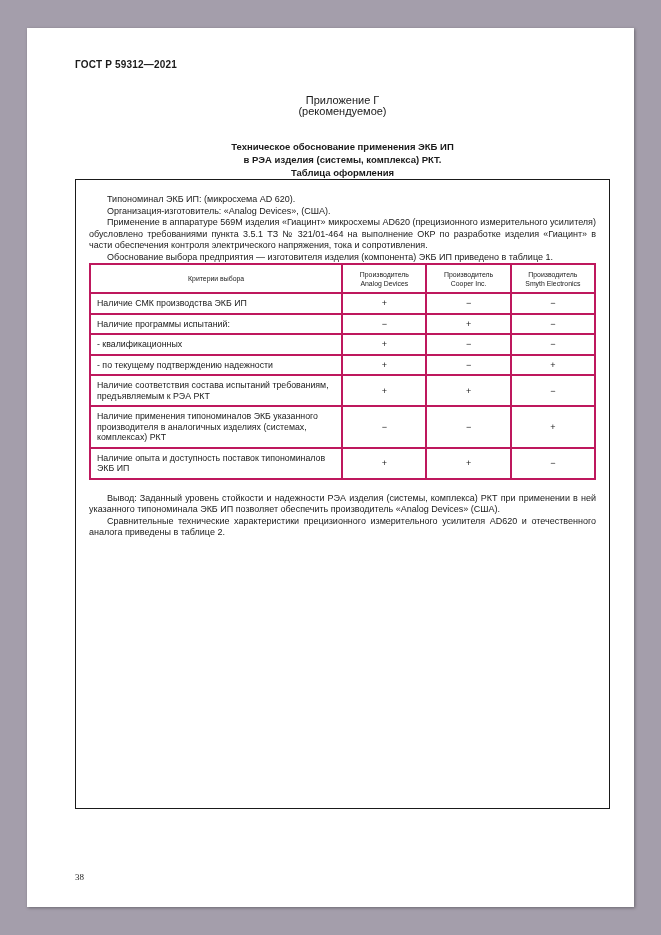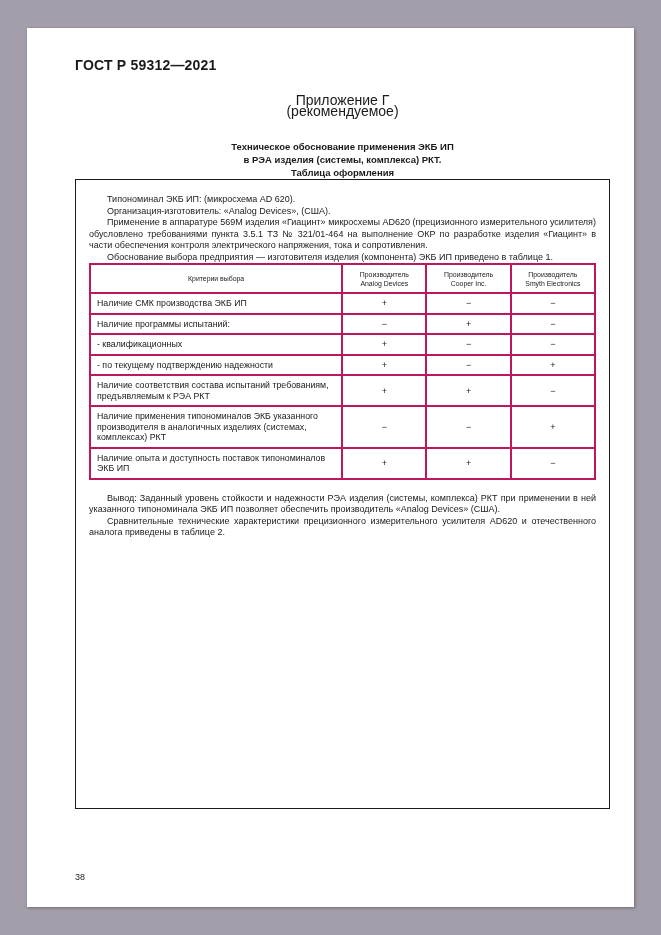--- a/index.html
+++ b/index.html
@@ -23,28 +23,28 @@
     width: 607px;
     height: 879px;
     background: #ffffff;
     box-sizing: border-box;
     padding: 31px 24px 0 48px;
     box-shadow: 1px 1px 3px rgba(0,0,0,0.35);
     color: #1a1a1a;
   }
   .doc-number {
     font-weight: bold;
-    font-size: 14px;
+    font-size: 10px;
     line-height: 12px;
     letter-spacing: 0.2px;
   }
   .appendix {
     margin-top: 24px;
     text-align: center;
-    font-size: 14px;
+    font-size: 11px;
     line-height: 10.5px;
   }
   .main-title {
     margin-top: 24px;
     text-align: center;
     font-weight: bold;
     font-size: 9.5px;
     line-height: 13px;
   }
   .frame {
@@ -104,20 +104,21 @@
     padding: 2px;
   }
   .conclusion-block {
     margin-top: 13px;
   }
   .page-number {
     position: absolute;
     left: 48px;
     bottom: 25px;
     font-size: 9px;
+    font-family: Liberation Serif, serif;
   }
 </style>
 </head>
 <body>
 
 <div class="canvas">
   <div class="page">
 
     <div class="doc-number">ГОСТ Р 59312—2021</div>
 

